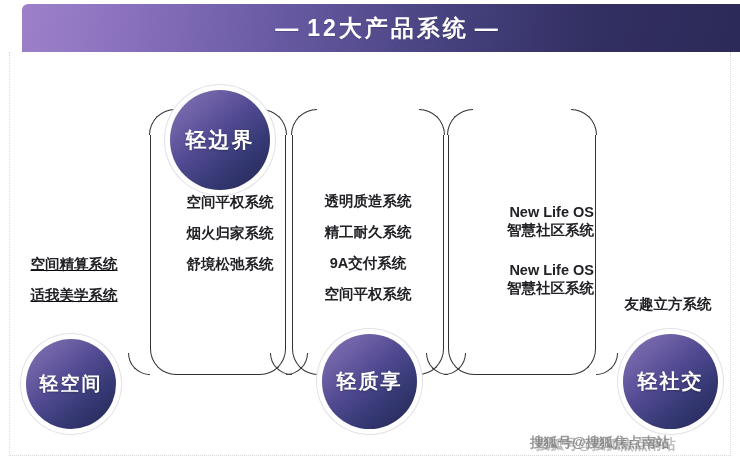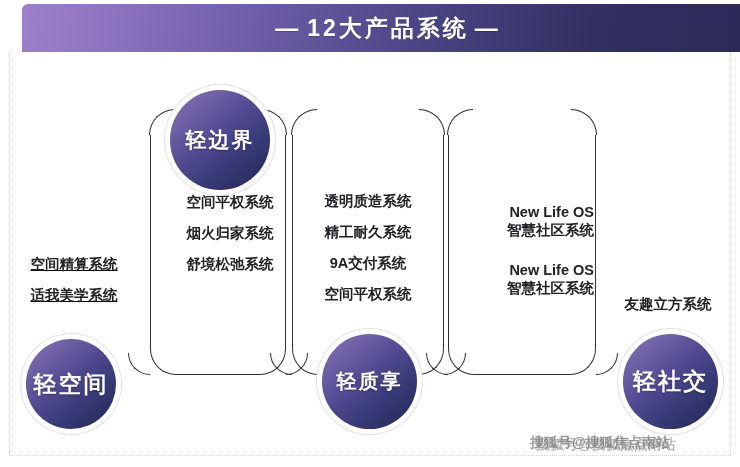--- a/index.html
+++ b/index.html
@@ -247,34 +247,34 @@
     </div>
   </div>
 
   <div class="item-group" style="left:603px; top:295px; width:130px;">
     <div class="item">
       <span>友趣立方系统</span>
     </div>
   </div>
 
   <div class="node-circle" style="left:26px; top:339px; width:90px; height:90px;">
-    <span class="node-label" style="font-size:23px;">轻空间</span>
+    <span class="node-label" style="font-size:19px;">轻空间</span>
   </div>
 
   <div class="node-circle" style="left:170px; top:90px; width:100px; height:100px;">
     <span class="node-label" style="font-size:21px;">轻边界</span>
   </div>
 
   <div class="node-circle" style="left:322px; top:334px; width:95px; height:95px;">
     <span class="node-label" style="font-size:20px;">轻质享</span>
   </div>
 
 
   <div class="node-circle" style="left:623px; top:334px; width:95px; height:95px;">
-    <span class="node-label" style="font-size:23px;">轻社交</span>
+    <span class="node-label" style="font-size:20px;">轻社交</span>
   </div>
 
   <div class="watermark">
     <span class="wm-text a">搜狐号@搜狐焦点南站</span>
     <span class="wm-text b">搜狐号@搜狐焦点南站</span>
   </div>
 
 </div>
 
 </body></html>

